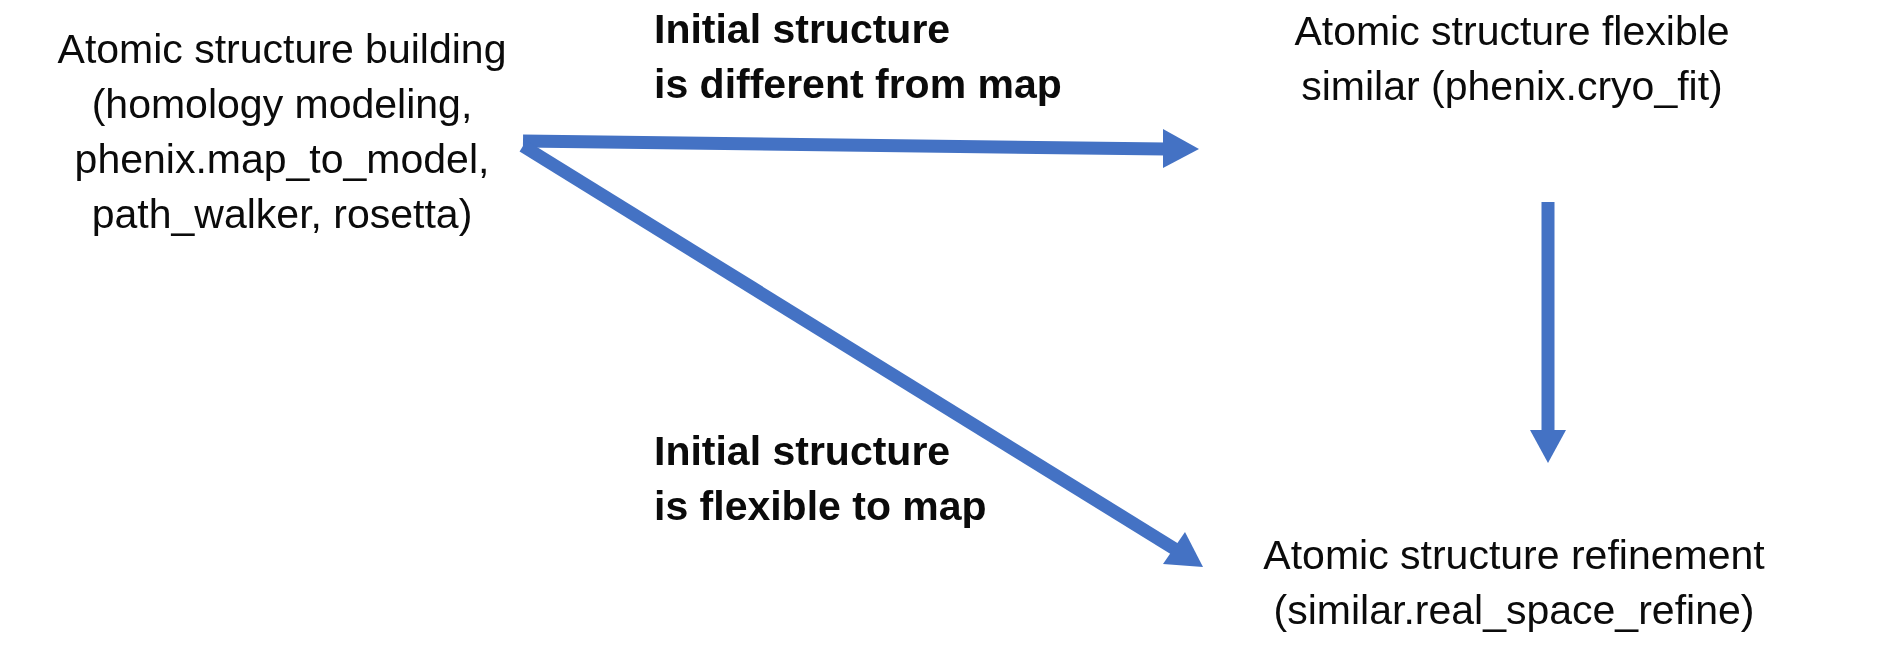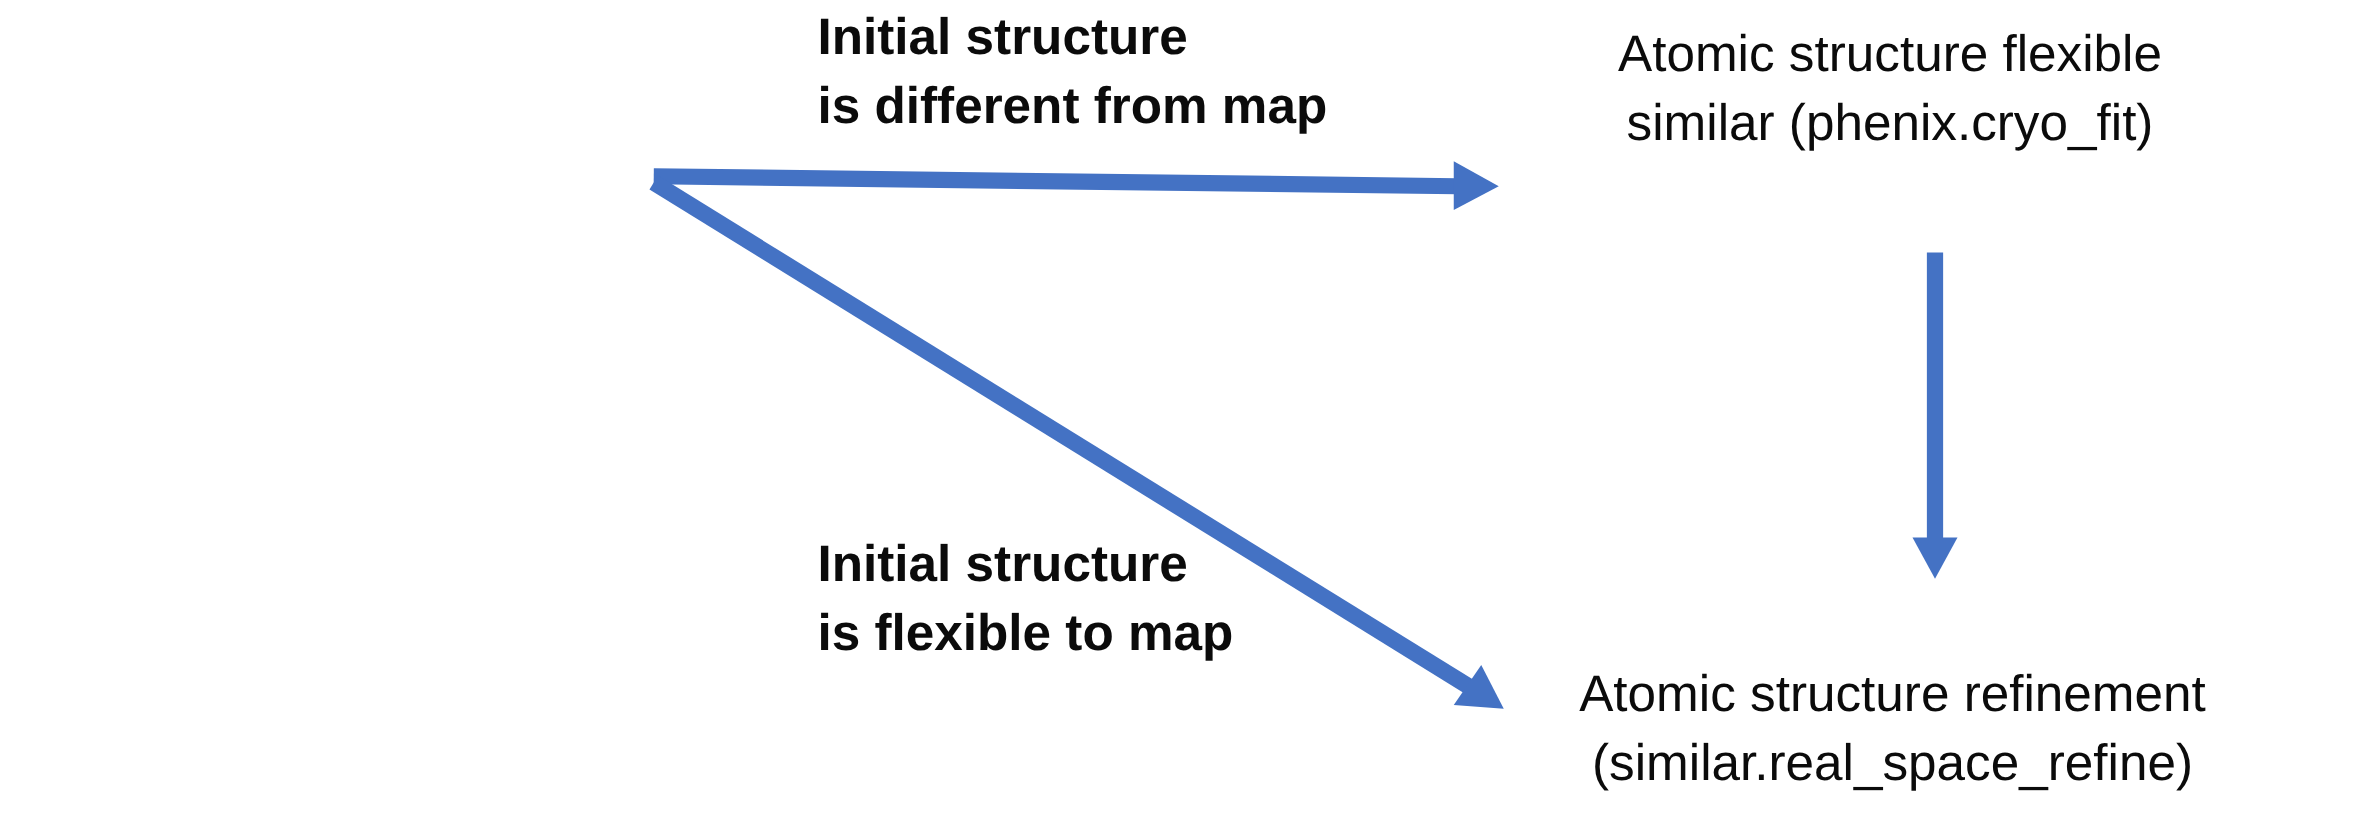--- a/index.html
+++ b/index.html
@@ -42,21 +42,21 @@
     text-align: center;
   }
   .edge-label {
     text-align: left;
     font-weight: bold;
   }
   .italic {
   }
   .node-building   { left: 4px;    top: 22px;  width: 556px; }
   .edge-label-different { left: 654px;  top: 2px;   }
-  .node-fitting    { left: 1228px; top: 16px;  width: 568px; }
+  .node-fitting    { left: 1228px; top: 4px;  width: 568px; }
   .edge-label-similar   { left: 654px;  top: 424px; }
   .node-refinement { left: 1228px; top: 528px; width: 572px; }
 </style>
 </head>
 <body>
 
 <div class="canvas">
 
   <svg class="arrows-layer" viewBox="0 0 1884 662" xmlns="http://www.w3.org/2000/svg">
 
@@ -69,20 +69,26 @@
       <line class="arrow-shaft" x1="523" y1="146" x2="1178" y2="551"></line>
       <polygon class="arrow-head" points="1203,567 1163,564 1185,532"></polygon>
     </g>
 
     <g>
       <line class="arrow-shaft" x1="1548" y1="202" x2="1548" y2="434"></line>
       <polygon class="arrow-head" points="1548,463 1530,430 1566,430"></polygon>
     </g>
   </svg>
 
+  <div class="node node-building">
+    <div>Atomic structure building</div>
+    <div>(homology modeling,</div>
+    <div class="italic">phenix.map_to_model,</div>
+    <div class="italic">path_walker, rosetta)</div>
+  </div>
 
   <div class="edge-label edge-label-different">
     <div>Initial structure</div>
     <div>is different from map</div>
   </div>
 
   <div class="node node-fitting">
     <div>Atomic structure flexible</div>
     <div>
       <span>similar (</span><span class="italic">phenix.cryo_fit</span><span>)</span>

